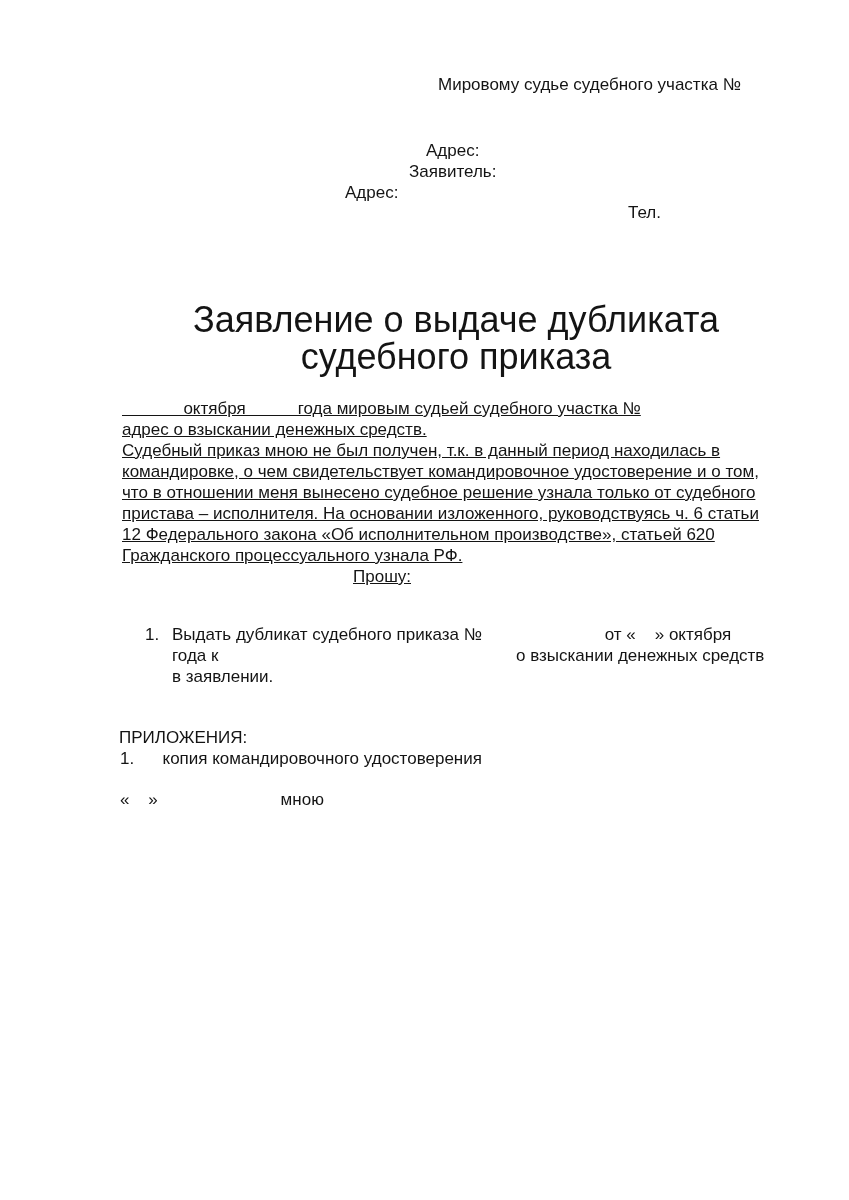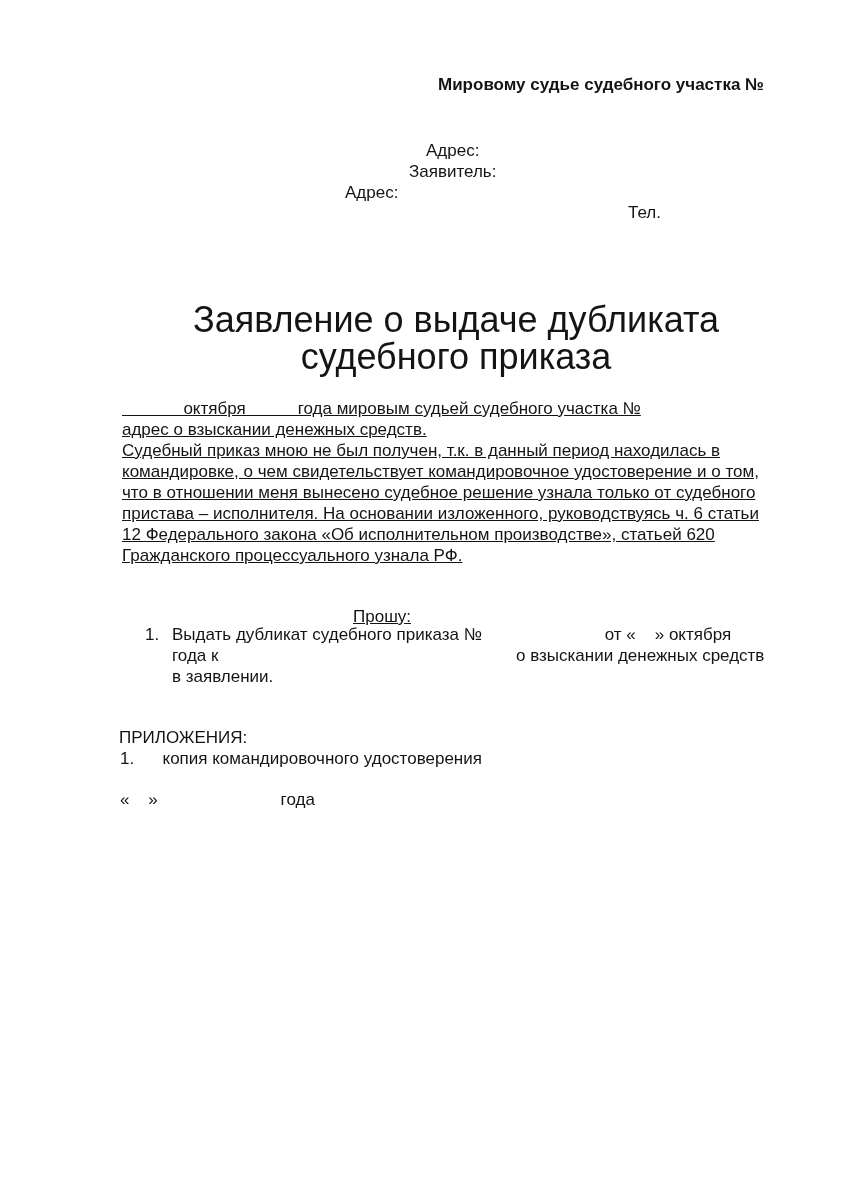--- a/index.html
+++ b/index.html
@@ -39,21 +39,20 @@
     width: 700px;
     text-decoration: underline;
   }
   .body-para .line {
     white-space: pre;
     font-size: 17px;
     line-height: 21px;
   }
   .request-line {
     margin-left: 231px;
-    margin-top: 40px;
   }
   .list-number {
     position: absolute;
     left: 145px;
     top: 624px;
   }
   .list-lines {
     position: absolute;
     left: 172px;
     top: 624px;
@@ -62,21 +61,21 @@
     white-space: pre;
     font-size: 17px;
     line-height: 21px;
   }
 </style>
 </head>
 <body>
 
 <div class="doc-page">
 
-  <div class="abs" style="left:438px; top:74px;font-weight:bold;">Мировому судье судебного участка №</div>
+  <div class="abs" style="left:438px; top:74px;">Мировому судье судебного участка №</div>
 
   <div class="abs" style="left:426px; top:140px;">Адрес:</div>
 
   <div class="abs" style="left:409px; top:161px;">Заявитель:</div>
 
   <div class="abs" style="left:345px; top:182px;">Адрес:</div>
 
   <div class="abs" style="left:628px; top:202px;">Тел.</div>
 
   <div class="doc-title">Заявление о выдаче дубликата судебного приказа</div>
@@ -98,15 +97,15 @@
   <div class="list-lines">
     <div class="line">Выдать дубликат судебного приказа №                          от «    » октября</div>
     <div class="line">года к                                                               о взыскании денежных средств</div>
     <div class="line">в заявлении.</div>
   </div>
 
   <div class="abs" style="left:119px; top:727px;">ПРИЛОЖЕНИЯ:</div>
 
   <div class="abs" style="left:120px; top:748px;">1.      копия командировочного удостоверения</div>
 
-  <div class="abs" style="left:120px; top:789px;">«    »                          года</div>
+  <div class="abs" style="left:120px; top:789px;">«    »                          мною</div>
 
 </div>
 
 </body></html>

